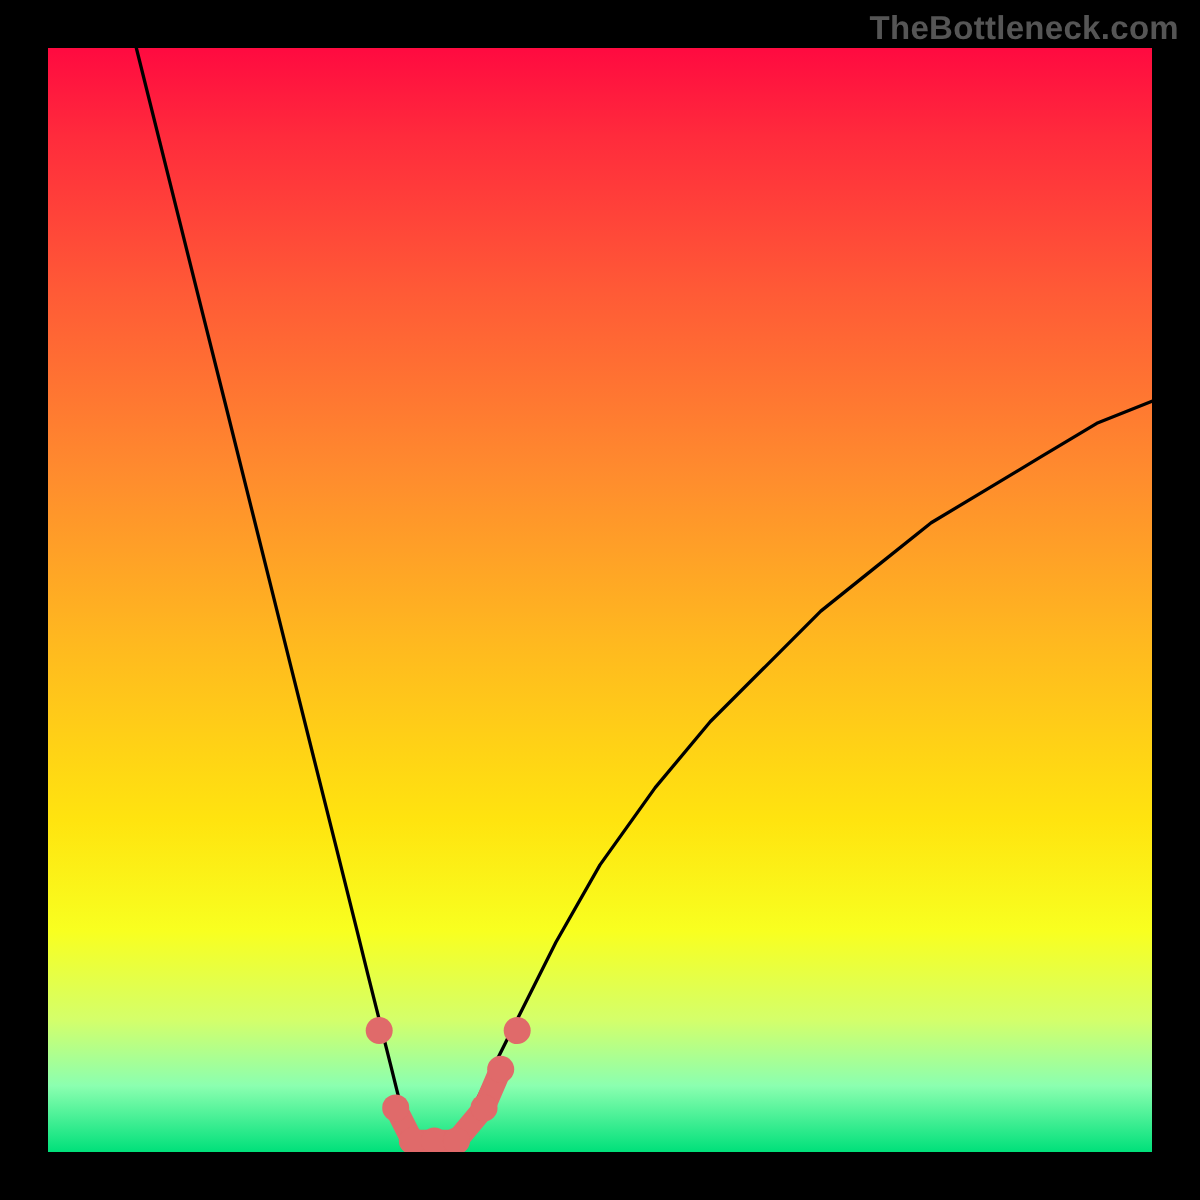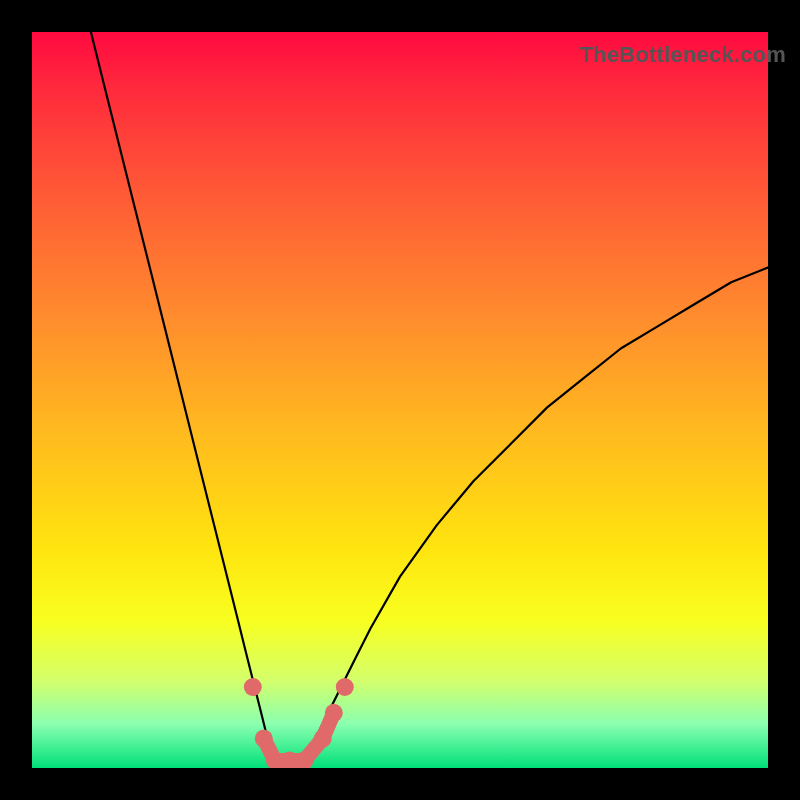--- a/index.html
+++ b/index.html
@@ -41,21 +41,20 @@
     );
   }
   .attrib {
     position: absolute;
     top: 6px;
     right: 14px;
     color: #555;
     font-size: 22px;
     font-weight: 600;
     letter-spacing: 0.2px;
-    margin-top: 36px;
   }
   svg {
     position: absolute;
     left: 0;
     top: 0;
   }
 </style>
 </head>
 <body>
 

